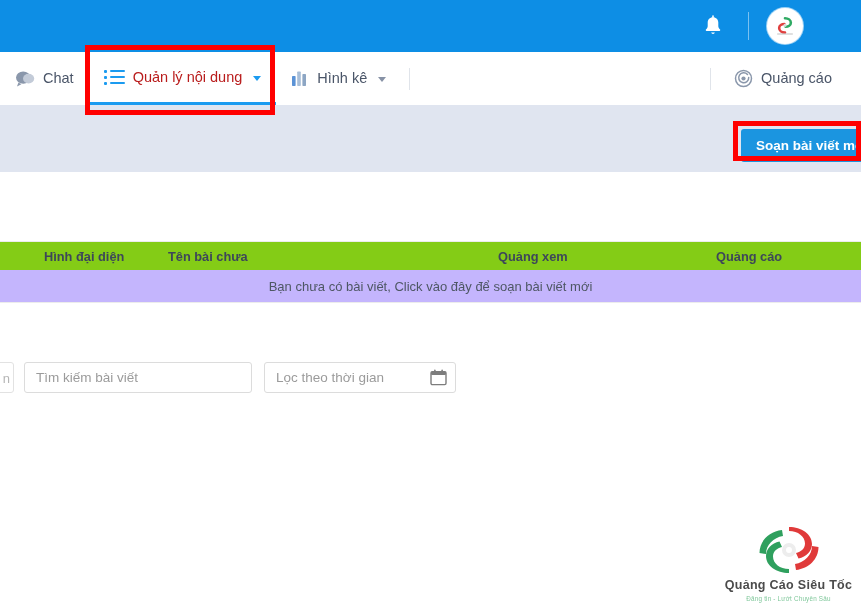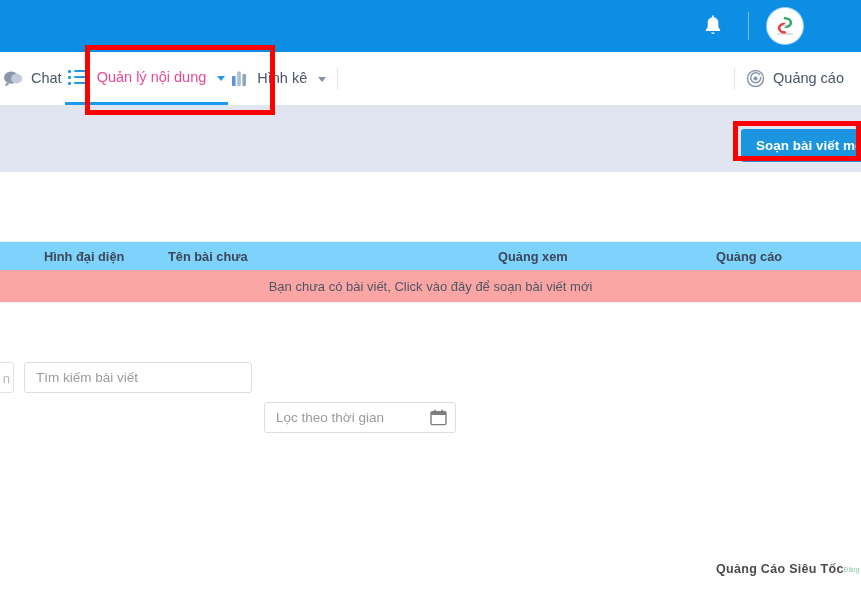--- a/index.html
+++ b/index.html
@@ -81,35 +81,35 @@
   .nav-right {
     display: flex;
     align-items: stretch;
     margin-left: auto;
     padding-right: 14px;
   }
   .nav-item {
     display: flex;
     align-items: center;
     gap: 8px;
-    padding: 0 3px;
+    padding: 0 15px;
     height: 53px;
     color: #4a5568;
     font-size: 14.5px;
     cursor: pointer;
     position: relative;
     white-space: nowrap;
     box-sizing: border-box;
   }
   .nav-item .nav-label { line-height: 1; }
   .nav-item.active {
     color: #1b9bf0;
     border-bottom: 3px solid #1b9bf0;
   }
-  .nav-item.active .nav-label { color: #ec4899; text-align: center; }
+  .nav-item.active .nav-label { color: #b91c1c; text-align: center; }
   .caret {
     display: inline-block;
     width: 0; height: 0;
     border-left: 4px solid transparent;
     border-right: 4px solid transparent;
     border-top: 5px solid #8792a6;
     margin-left: 3px;
     margin-top: 2px;
   }
   .nav-item.active .caret { border-top-color: #1b9bf0; }
@@ -205,21 +205,21 @@
     color: #404040;
     padding: 0 11px;
     box-sizing: border-box;
     outline: none;
     font-family: "Liberation Sans", sans-serif;
   }
   .search-input::placeholder { color: #9b9b9b; }
   .date-wrap {
     position: absolute;
     left: 264px; top: 190px;
-    width: 192px; height: 31px; margin-top: 40px;
+    width: 192px; height: 31px;
   }
   .date-input {
     width: 192px; height: 31px;
     border: 1px solid #dcdcdc;
     border-radius: 3px;
     background: #ffffff;
     font-size: 13.5px;
     color: #404040;
     padding: 0 32px 0 11px;
     box-sizing: border-box;
@@ -232,21 +232,21 @@
     right: 9px; top: 7px;
     cursor: pointer;
   }
   .cal-ic svg { display: block; }
 
   
   .table-head {
     position: absolute;
     left: 0; top: 241px;
     width: 861px; height: 29px;
-    background: #7dd3fc;
+    background: #84cc16;
     border-top: 1px solid #ececec;
     border-bottom: 1px solid #ececec;
   }
   .th {
     position: absolute;
     top: 0;
     height: 29px;
     line-height: 29px;
     font-size: 12.8px;
     font-weight: bold;
@@ -259,35 +259,35 @@
   .th-ads    { left: 716px; }
 
   .table-empty {
     position: absolute;
     left: 0; top: 270px;
     width: 861px; height: 32px;
     display: flex;
     align-items: center;
     justify-content: center;
     border-bottom: 1px solid #ececec;
-    background: #fca5a5;
+    background: #c4b5fd;
   }
   .empty-msg {
     font-size: 13px;
     color: #4e5764;
     cursor: pointer;
   }
 
   
   .brand-logo {
     position: absolute;
     left: 716px; top: 524px;
     width: 145px; height: 88px;
     display: flex;
-    flex-direction: row;
+    flex-direction: column;
     align-items: center;
   }
   .brand-mark { width: 64px; height: 52px; display: block; }
   .brand-name {
     font-size: 12.5px;
     font-weight: bold;
     color: #4b4b4b;
     letter-spacing: 0.3px;
     margin-top: 2px;
     white-space: nowrap;

